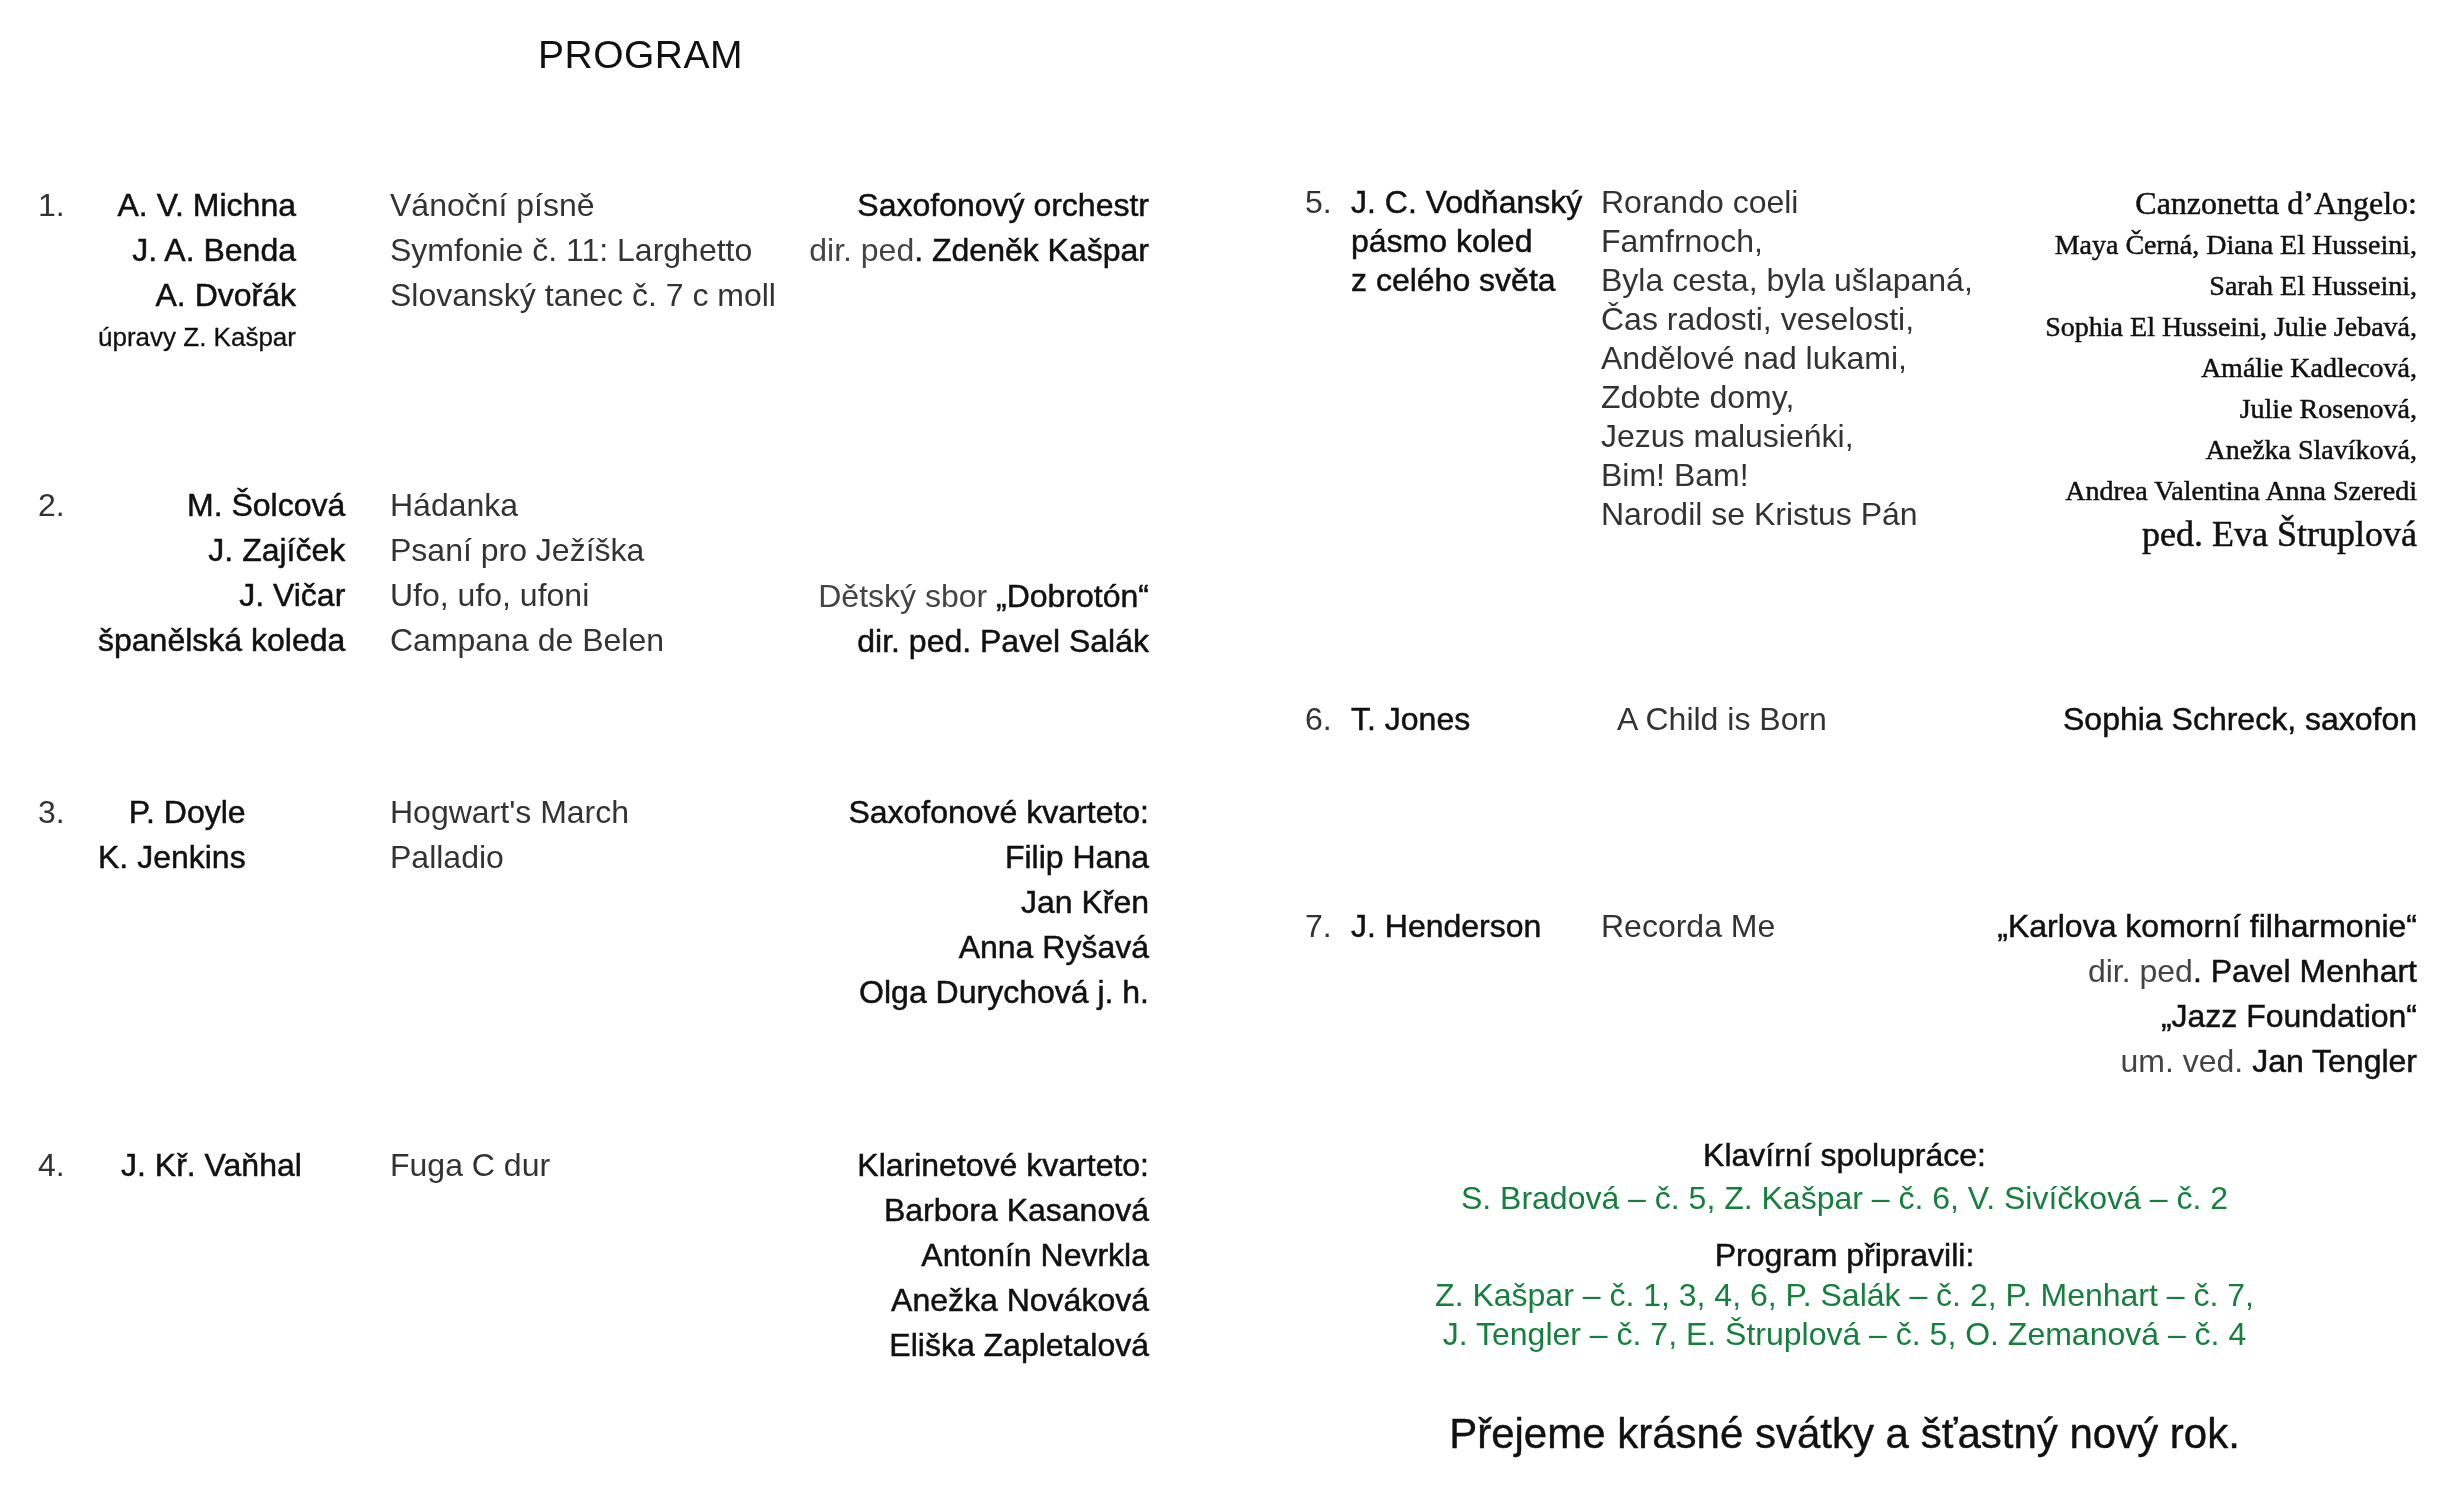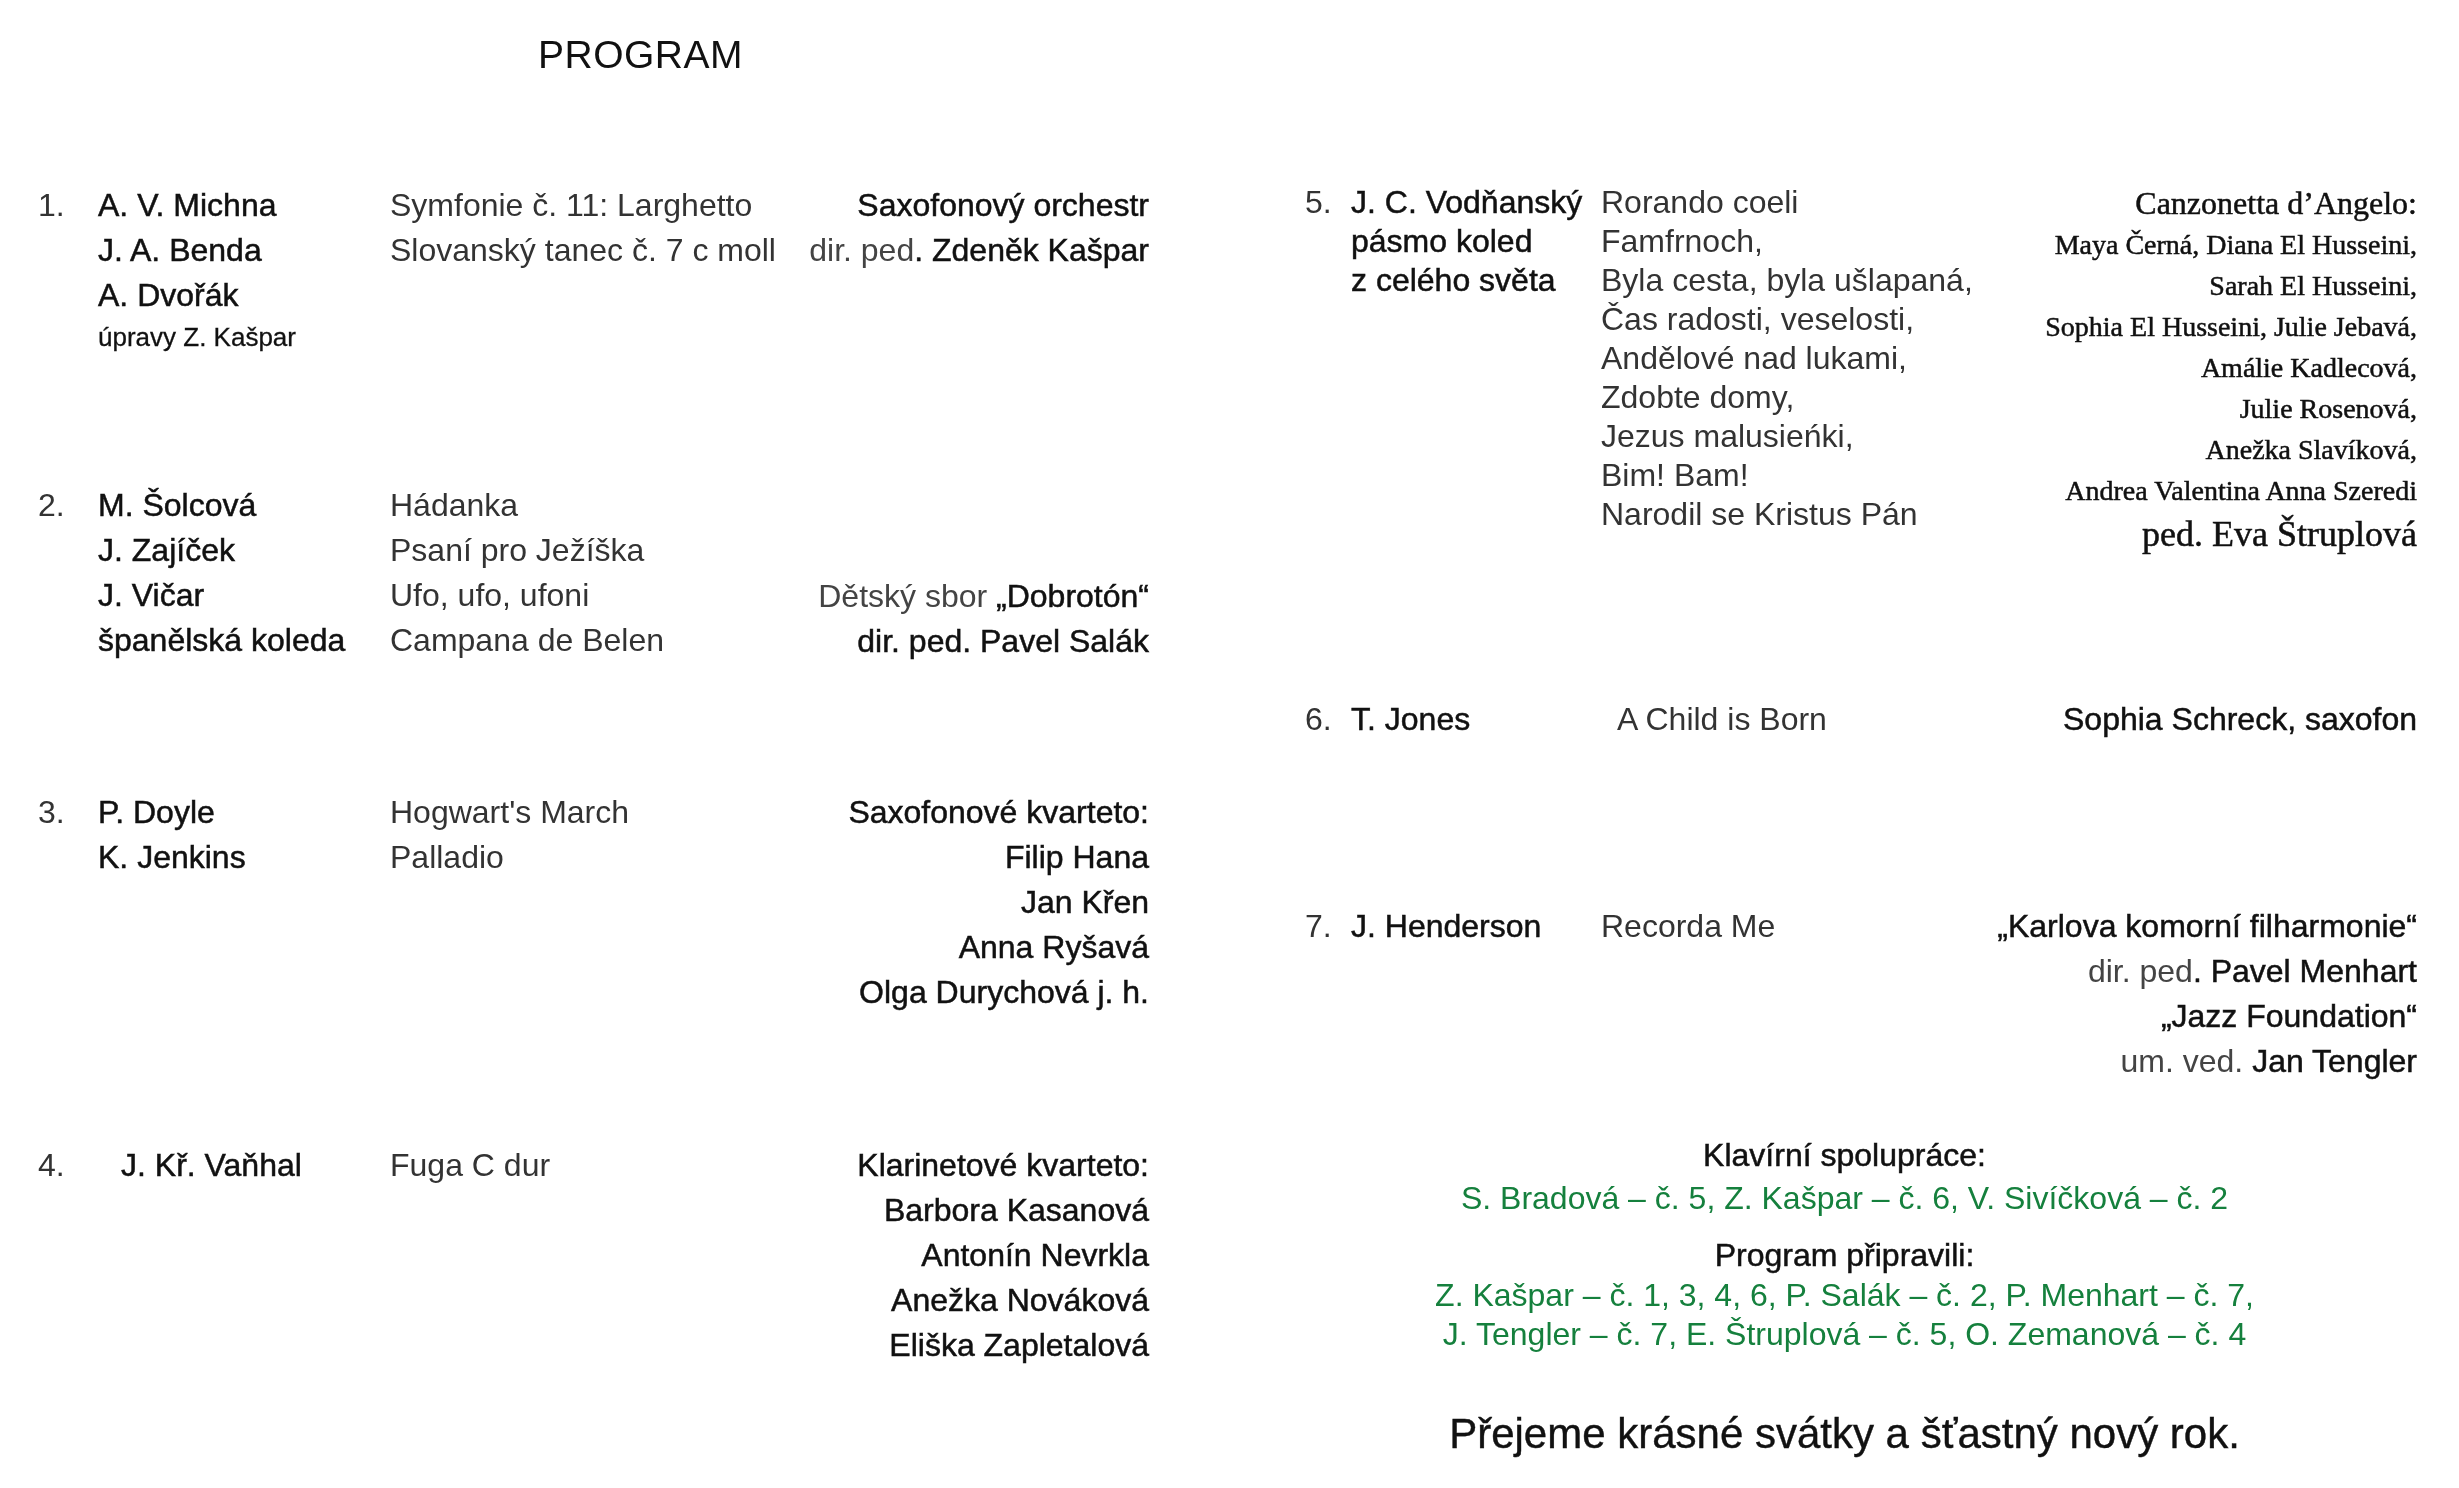--- a/index.html
+++ b/index.html
@@ -13,21 +13,21 @@
   .num { font-size: 32px; color: #333; }
   .comp { font-size: 32px; color: #111; font-weight: normal; -webkit-text-stroke: 0.5px #111; }
   .work { font-size: 32px; color: #333; }
   .perf { font-size: 32px; color: #111; text-align: right; -webkit-text-stroke: 0.5px #111; }
   .perf .light, .light { color: #444; -webkit-text-stroke: 0; }
   .small { font-size: 26px; -webkit-text-stroke: 0.3px #111; }
   .line { display: block; white-space: nowrap; }
 
   
   .L-num { left: 38px; }
-  .L-comp { left: 98px; }
+  .L-comp { left: 98px; text-align: right; }
   .L-work { left: 390px; }
   .L-perf { right: calc(2459px - 1149px); }
 
   
   .R-num { left: 1305px; }
   .R-comp { left: 1351px; }
   .R-work { left: 1601px; }
   .R-perf { right: calc(2459px - 2417px); }
 
   .lh47 .line { line-height: 45px; }
@@ -52,20 +52,21 @@
   <div class="abs num L-num lh47" style="top:183px;">
     <span class="line">1.</span>
   </div>
   <div class="abs comp L-comp lh47" style="top:183px;">
     <span class="line">A. V. Michna</span>
     <span class="line">J. A. Benda</span>
     <span class="line">A. Dvořák</span>
     <span class="line small" style="line-height:38px;">úpravy Z. Kašpar</span>
   </div>
   <div class="abs work L-work lh47" style="top:183px;">
+    <span class="line">Vánoční písně</span>
     <span class="line">Symfonie č. 11: Larghetto</span>
     <span class="line">Slovanský tanec č. 7 c moll</span>
   </div>
   <div class="abs perf L-perf lh47" style="top:183px;margin-left:44px;">
     <span class="line">Saxofonový orchestr</span>
     <span class="line"><span class="light">dir. ped</span><span>. Zdeněk Kašpar</span></span>
   </div>
 </section>
 
 <section>

